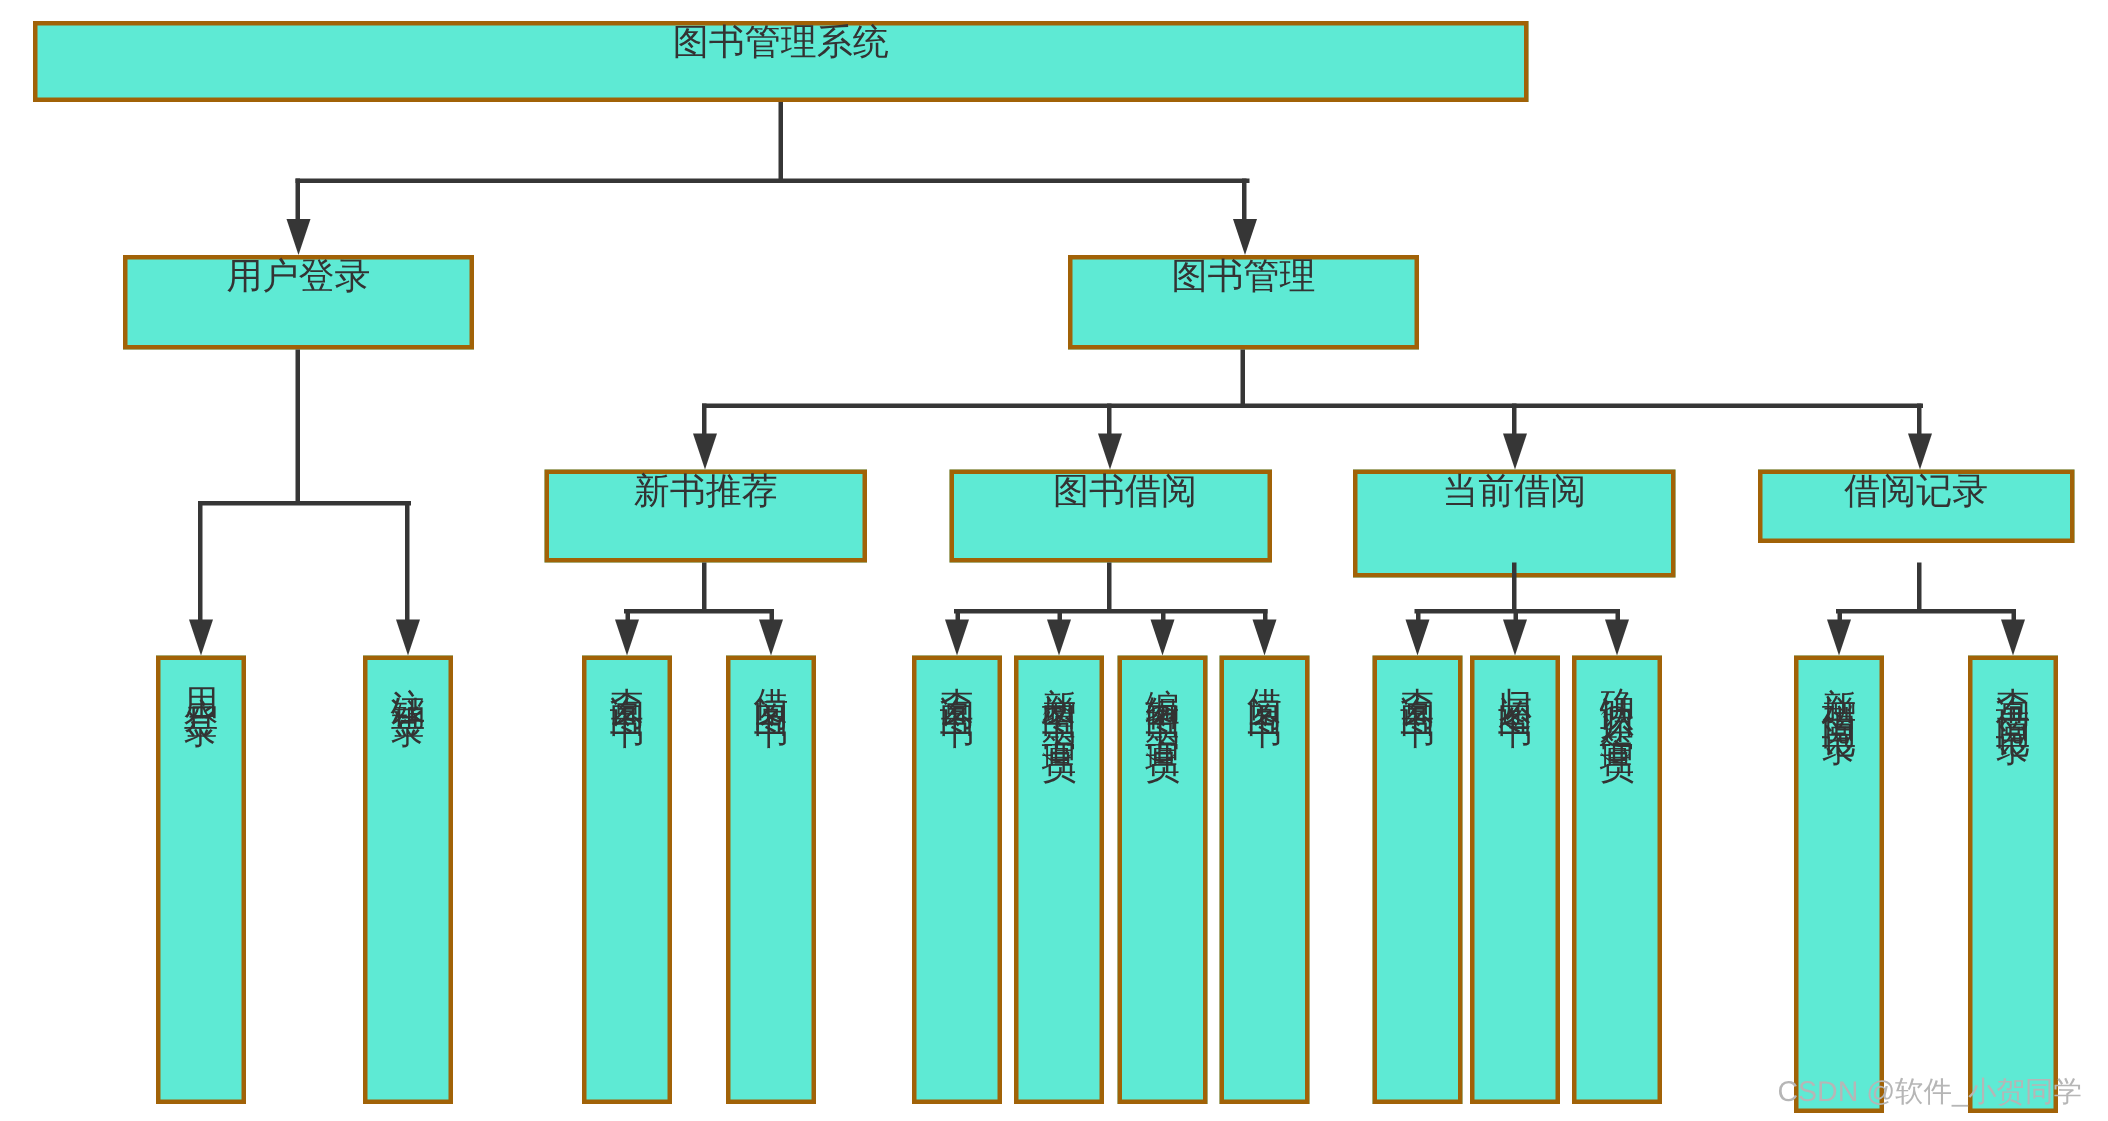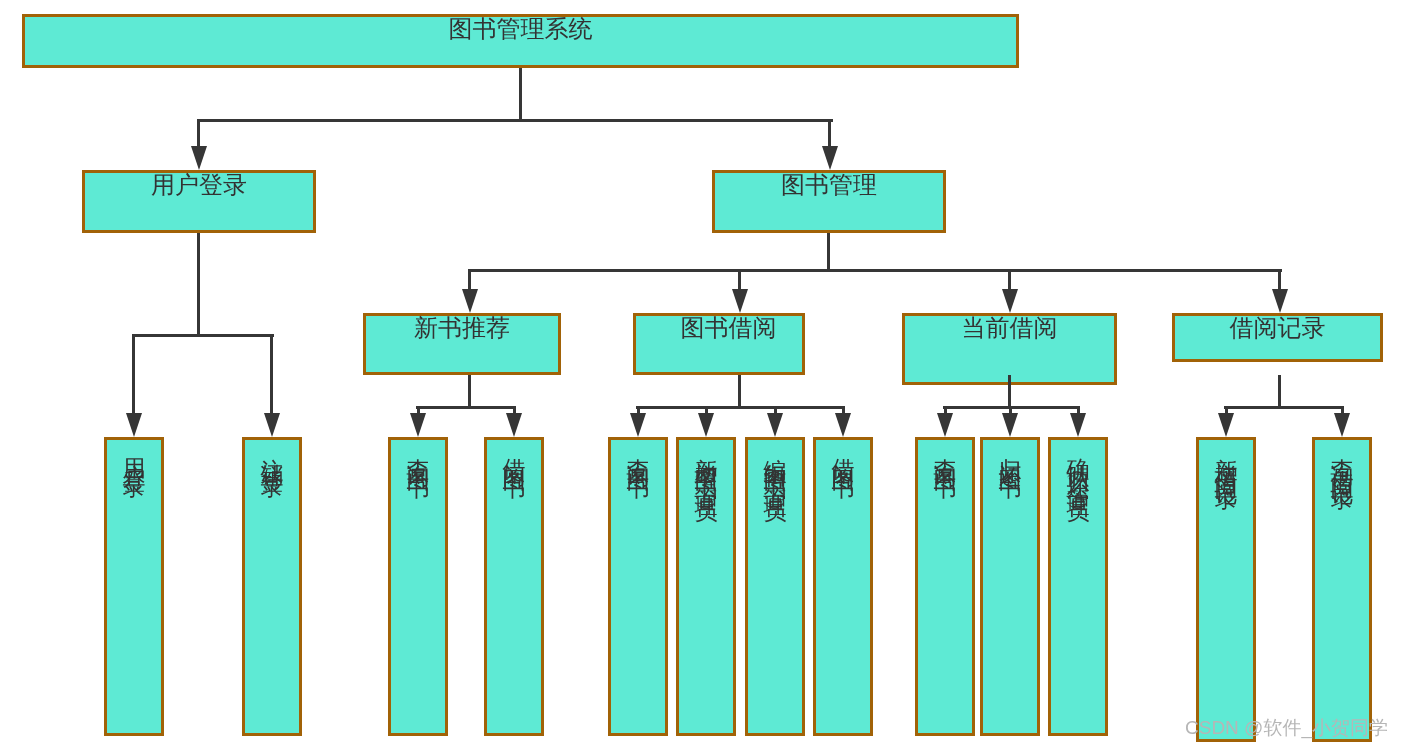--- a/index.html
+++ b/index.html
@@ -85,24 +85,24 @@
   <div class="ln" style="left:468px;top:269px;width:814px;height:3px;"></div>
   <div class="ln" style="left:468px;top:269px;width:3px;height:24px;"></div>
   <div class="ah" style="left:462px;top:289px;"></div>
   <div class="ln" style="left:738px;top:269px;width:3px;height:24px;"></div>
   <div class="ah" style="left:732px;top:289px;"></div>
   <div class="ln" style="left:1008px;top:269px;width:3px;height:24px;"></div>
   <div class="ah" style="left:1002px;top:289px;"></div>
   <div class="ln" style="left:1278px;top:269px;width:3px;height:24px;"></div>
   <div class="ah" style="left:1272px;top:289px;"></div>
 
-  <div class="box" style="left:363px;top:313px;width:198px;height:62px;">
+  <div class="box" style="left:363px;top:313px;width:215px;height:62px;">
     <span class="lbl">新书推荐</span>
   </div>
-  <div class="box" style="left:633px;top:313px;width:172px;height:62px;padding-left:19px;">
+  <div class="box" style="left:633px;top:313px;width:215px;height:62px;padding-left:19px;">
     <span class="lbl">图书借阅</span>
   </div>
   <div class="box" style="left:902px;top:313px;width:215px;height:72px;">
     <span class="lbl">当前借阅</span>
   </div>
   <div class="box" style="left:1172px;top:313px;width:211px;height:49px;">
     <span class="lbl">借阅记录</span>
   </div>
 
   <div class="ln" style="left:468px;top:375px;width:3px;height:33px;"></div>

